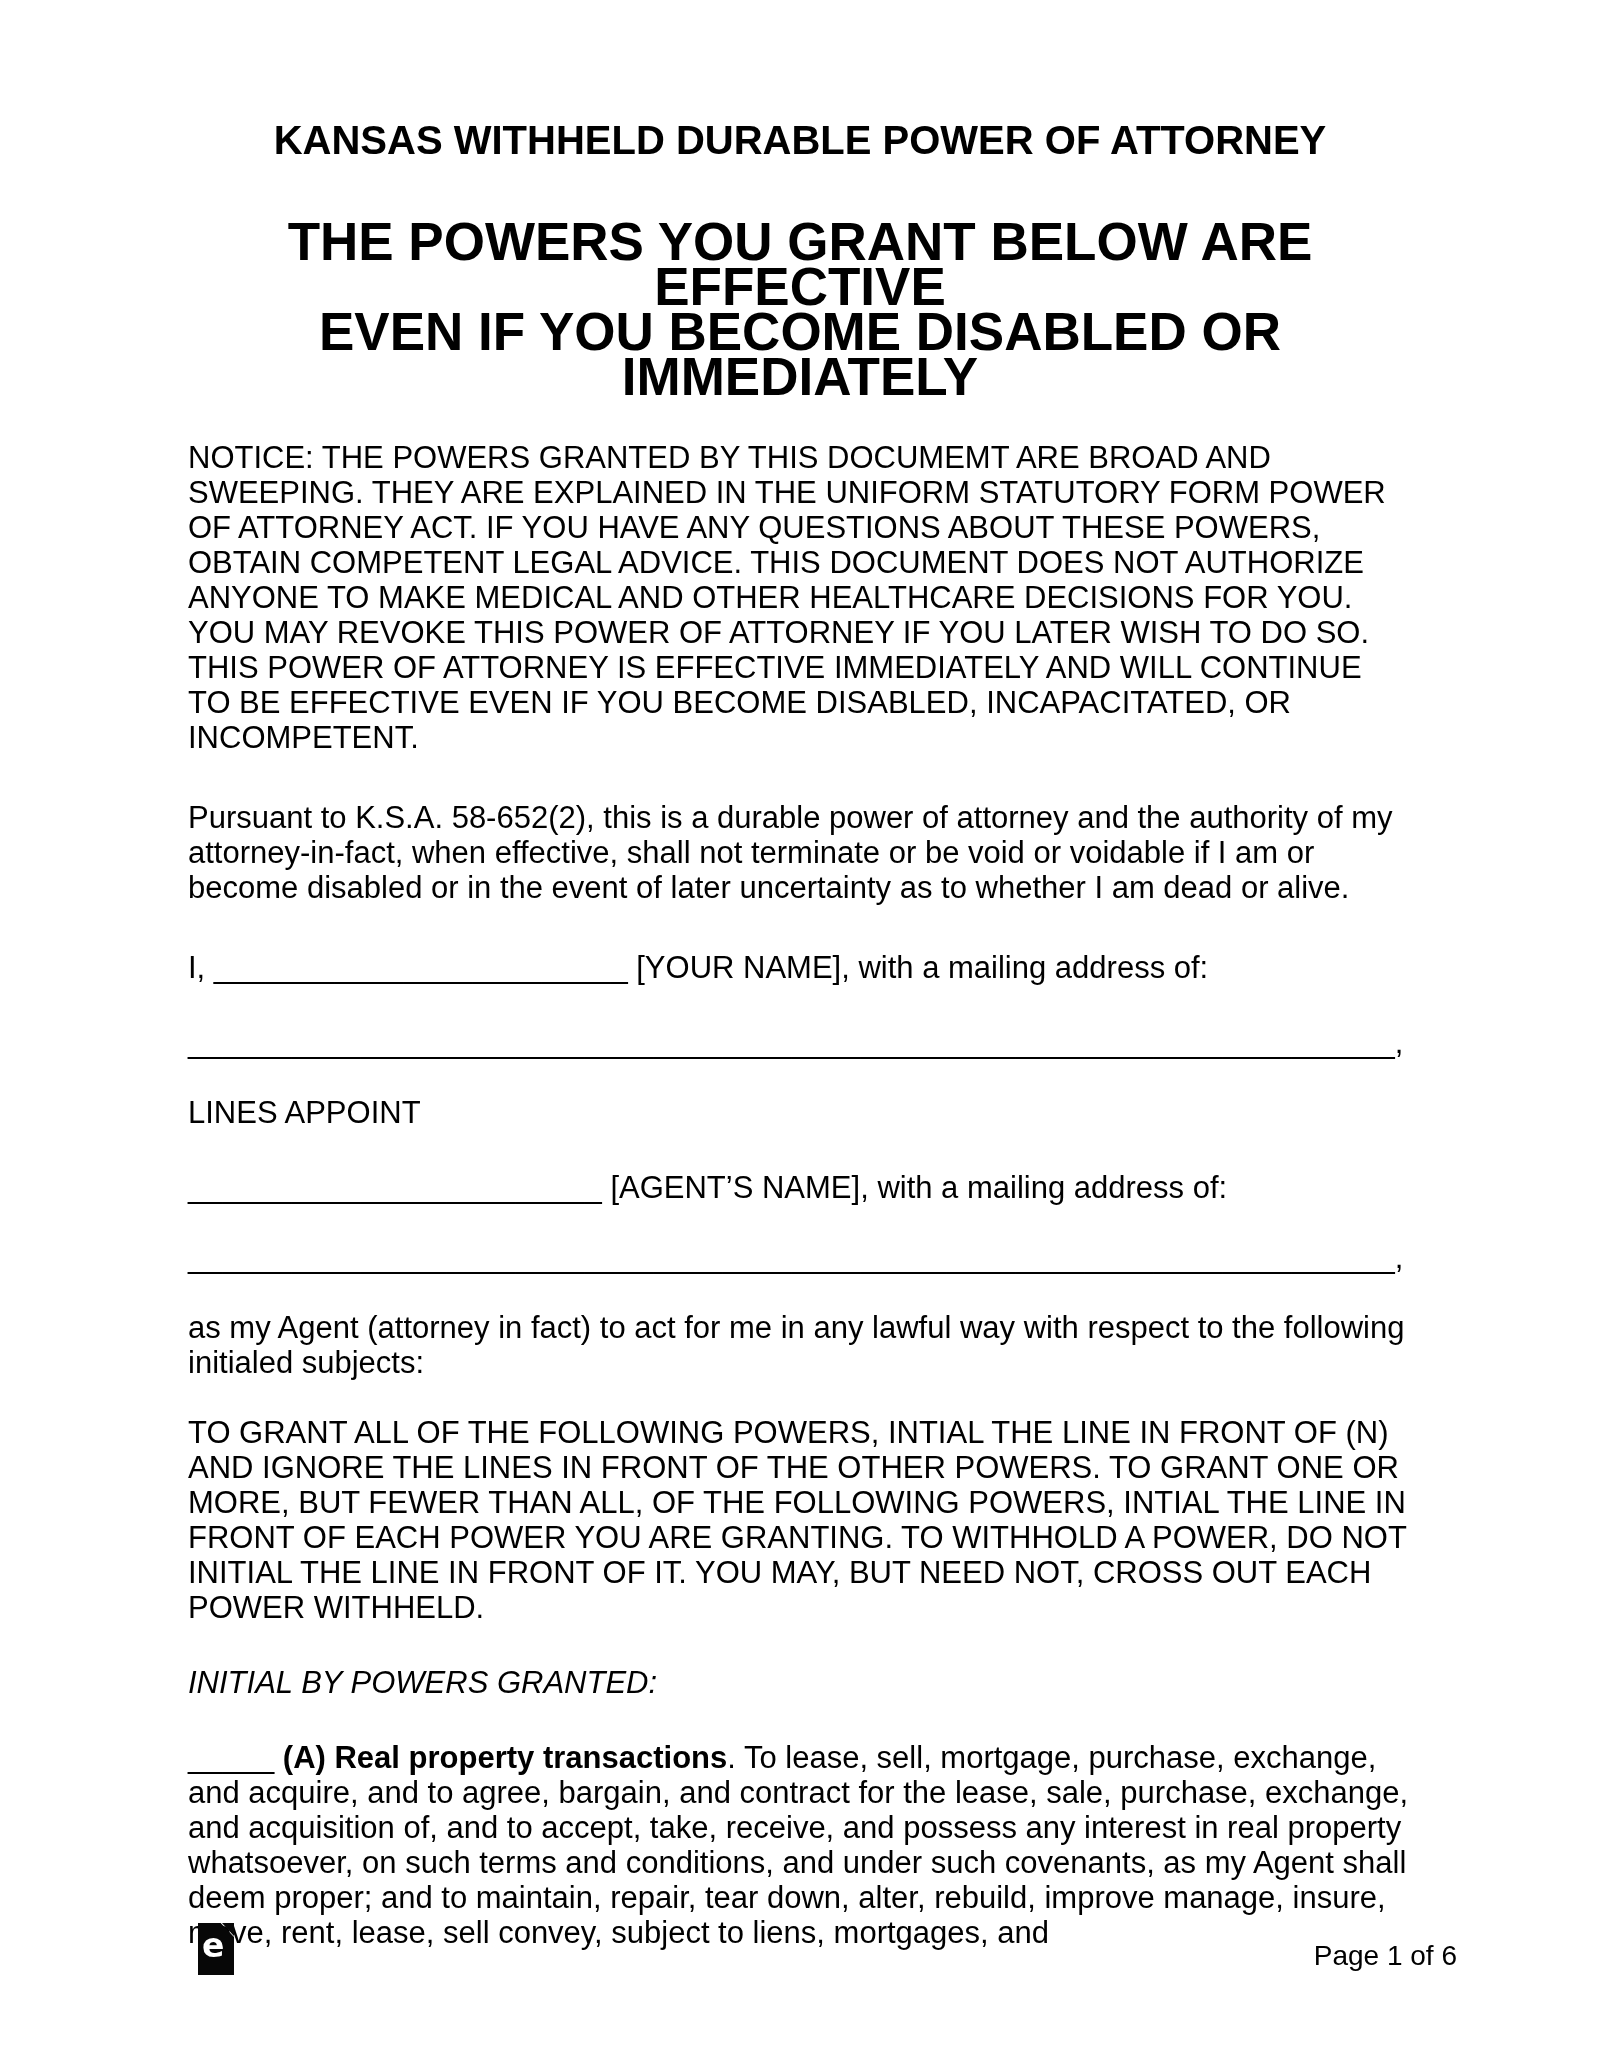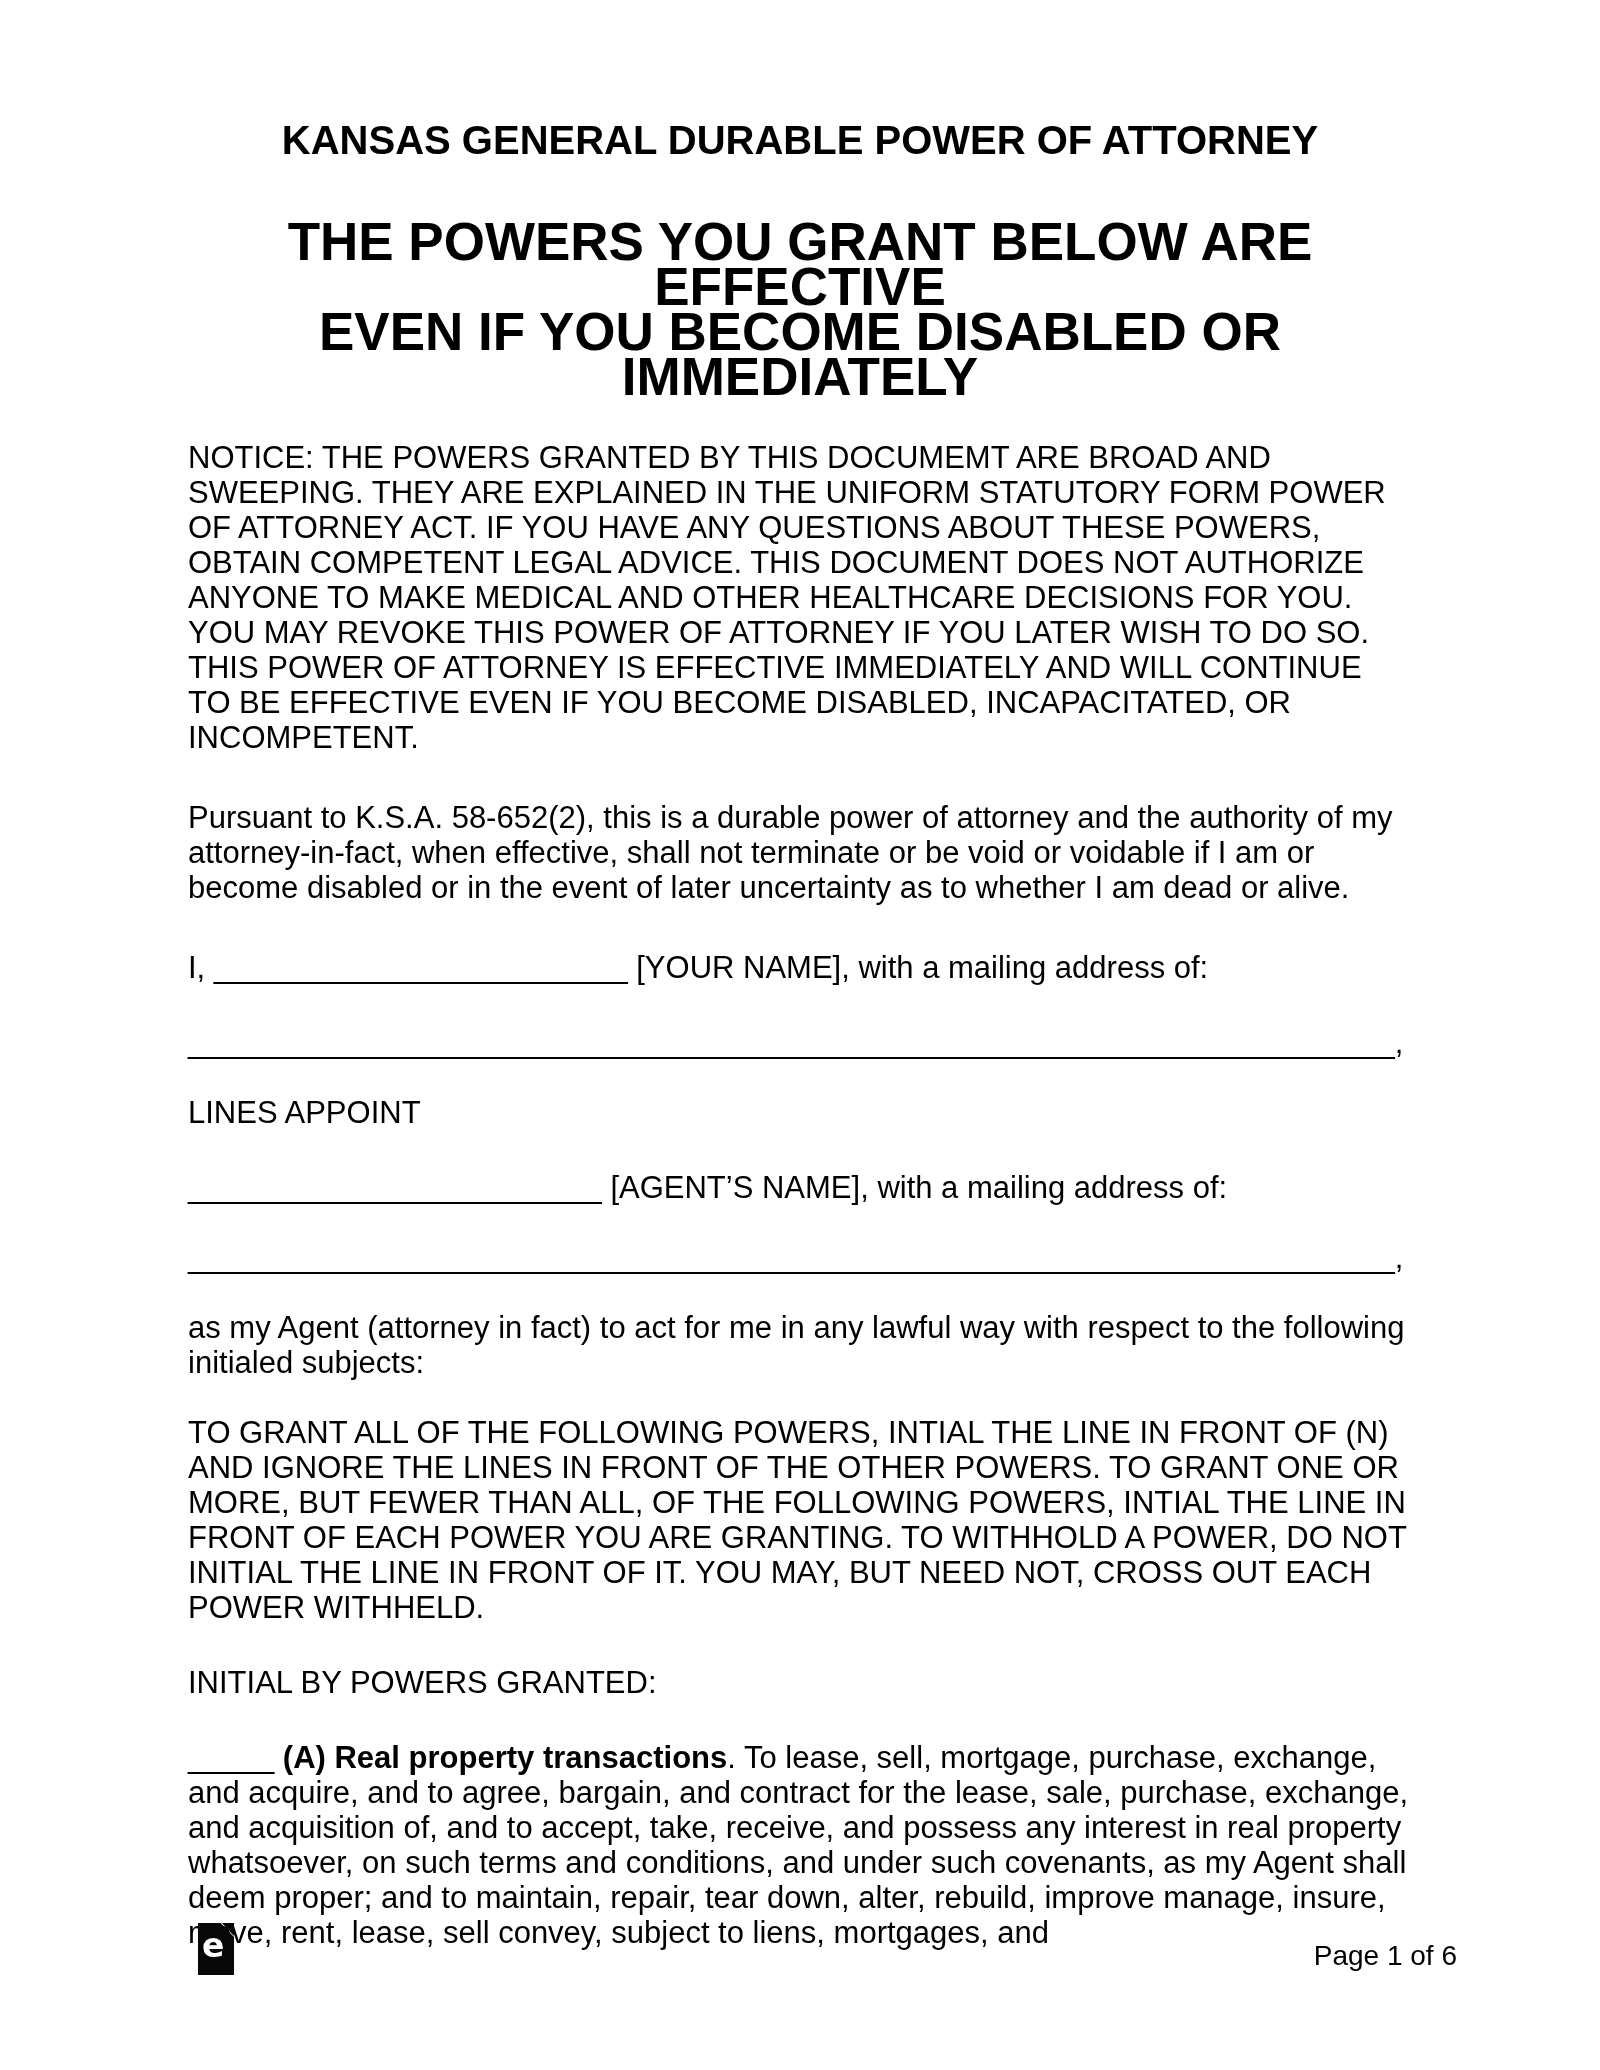--- a/index.html
+++ b/index.html
@@ -19,21 +19,21 @@
   .subtitle span { display:block; }
   .notice        { margin-top:41px; }
   .pursuant      { margin-top:45px; }
   .principal-line{ margin-top:45px; }
   .blankline-1   { margin-top:40px; }
   .hereby        { margin-top:35px; }
   .agent-line    { margin-top:40px; }
   .blankline-2   { margin-top:35px; }
   .asagent       { margin-top:35px; }
   .grant         { margin-top:35px; }
-  .initial-head  { margin-top:40px; }
+  .initial-head  { margin-top:40px;font-style:italic; }
   .power-a       { margin-top:40px; }
   .bold { font-weight:bold; }
 
   .logo { position:absolute; left:198px; top:1923px; width:36px; height:52px; }
   .logo .sheet { position:absolute; left:0; top:0; width:100%; height:100%;
                  background:#070707;
                  clip-path:polygon(0 0, 63% 0, 100% 27%, 100% 100%, 0 100%); }
   .logo .fold  { position:absolute; top:0; right:0; width:14px; height:15px;
                  background:#070707;
                  clip-path:polygon(14% 0, 100% 0, 100% 86%); }
@@ -41,21 +41,21 @@
              font-family:"DejaVu Sans",sans-serif; font-weight:bold;
              font-size:33px; line-height:36px; }
   .pagenum { position:absolute; right:143px; top:1940px; font-size:28px; line-height:32px; }
 </style>
 </head>
 <body>
 
 <div class="page">
   <div class="content">
 
-    <h1 class="title">KANSAS GENERAL DURABLE POWER OF ATTORNEY</h1>
+    <h1 class="title">KANSAS WITHHELD DURABLE POWER OF ATTORNEY</h1>
 
     <h2 class="subtitle">
       <span>THE POWERS YOU GRANT BELOW ARE EFFECTIVE</span>
       <span>EVEN IF YOU BECOME DISABLED OR IMMEDIATELY</span>
     </h2>
 
     <p class="notice">NOTICE: THE POWERS GRANTED BY THIS DOCUMEMT ARE BROAD AND SWEEPING. THEY ARE EXPLAINED IN THE UNIFORM STATUTORY FORM POWER OF ATTORNEY ACT. IF YOU HAVE ANY QUESTIONS ABOUT THESE POWERS, OBTAIN COMPETENT LEGAL ADVICE. THIS DOCUMENT DOES NOT AUTHORIZE ANYONE TO MAKE MEDICAL AND OTHER HEALTHCARE DECISIONS FOR YOU. YOU MAY REVOKE THIS POWER OF ATTORNEY IF YOU LATER WISH TO DO SO. THIS POWER OF ATTORNEY IS EFFECTIVE IMMEDIATELY AND WILL CONTINUE TO BE EFFECTIVE EVEN IF YOU BECOME DISABLED, INCAPACITATED, OR INCOMPETENT.</p>
 
     <p class="pursuant">Pursuant to K.S.A. 58-652(2), this is a durable power of attorney and the authority of my attorney-in-fact, when effective, shall not terminate or be void or voidable if I am or become disabled or in the event of later uncertainty as to whether I am dead or alive.</p>
 

